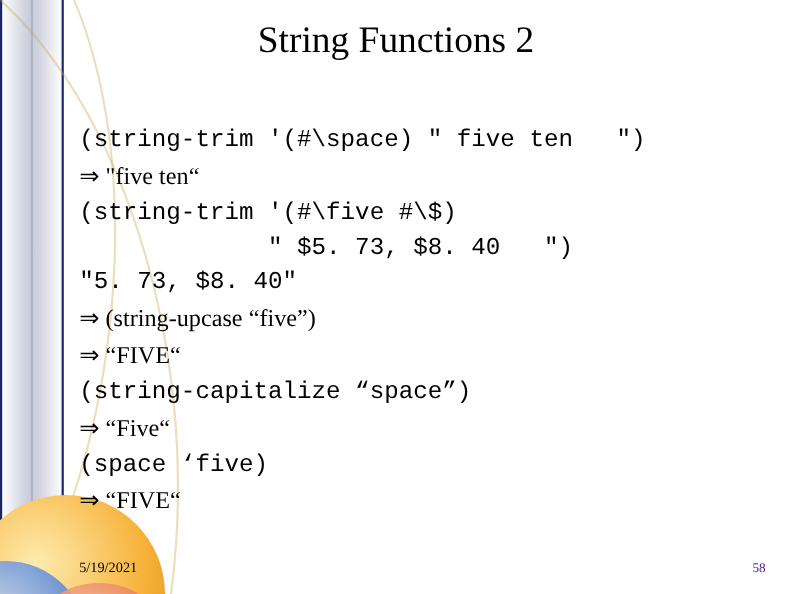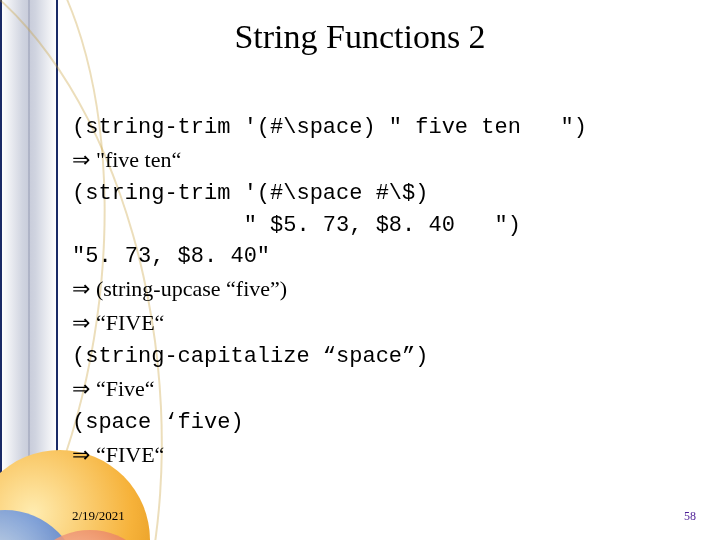--- a/index.html
+++ b/index.html
@@ -120,25 +120,25 @@
   <div class="blob orange"></div>
   <div class="blob blue"></div>
   <div class="blob red"></div>
 </div>
 
 <div class="title">String Functions 2</div>
 
 <div class="content">
 <span>(string-trim '(#\space) " five ten   ")</span>
 <span class="arrow">⇒ "five ten“</span>
-<span>(string-trim '(#\space #\$)</span>
+<span>(string-trim '(#\five #\$)</span>
 <span>             " $5. 73, $8. 40   ")</span>
 <span>"5. 73, $8. 40"</span>
 <span class="arrow">⇒ (string-upcase “five”)</span>
 <span class="arrow">⇒ “FIVE“</span>
 <span>(string-capitalize “space”)</span>
 <span class="arrow">⇒ “Five“</span>
 <span>(space ‘five)</span>
 <span class="arrow">⇒ “FIVE“</span>
 </div>
 
-<div class="footer-left">2/19/2021</div>
+<div class="footer-left">5/19/2021</div>
 <div class="footer-right">58</div>
 
 </body></html>

